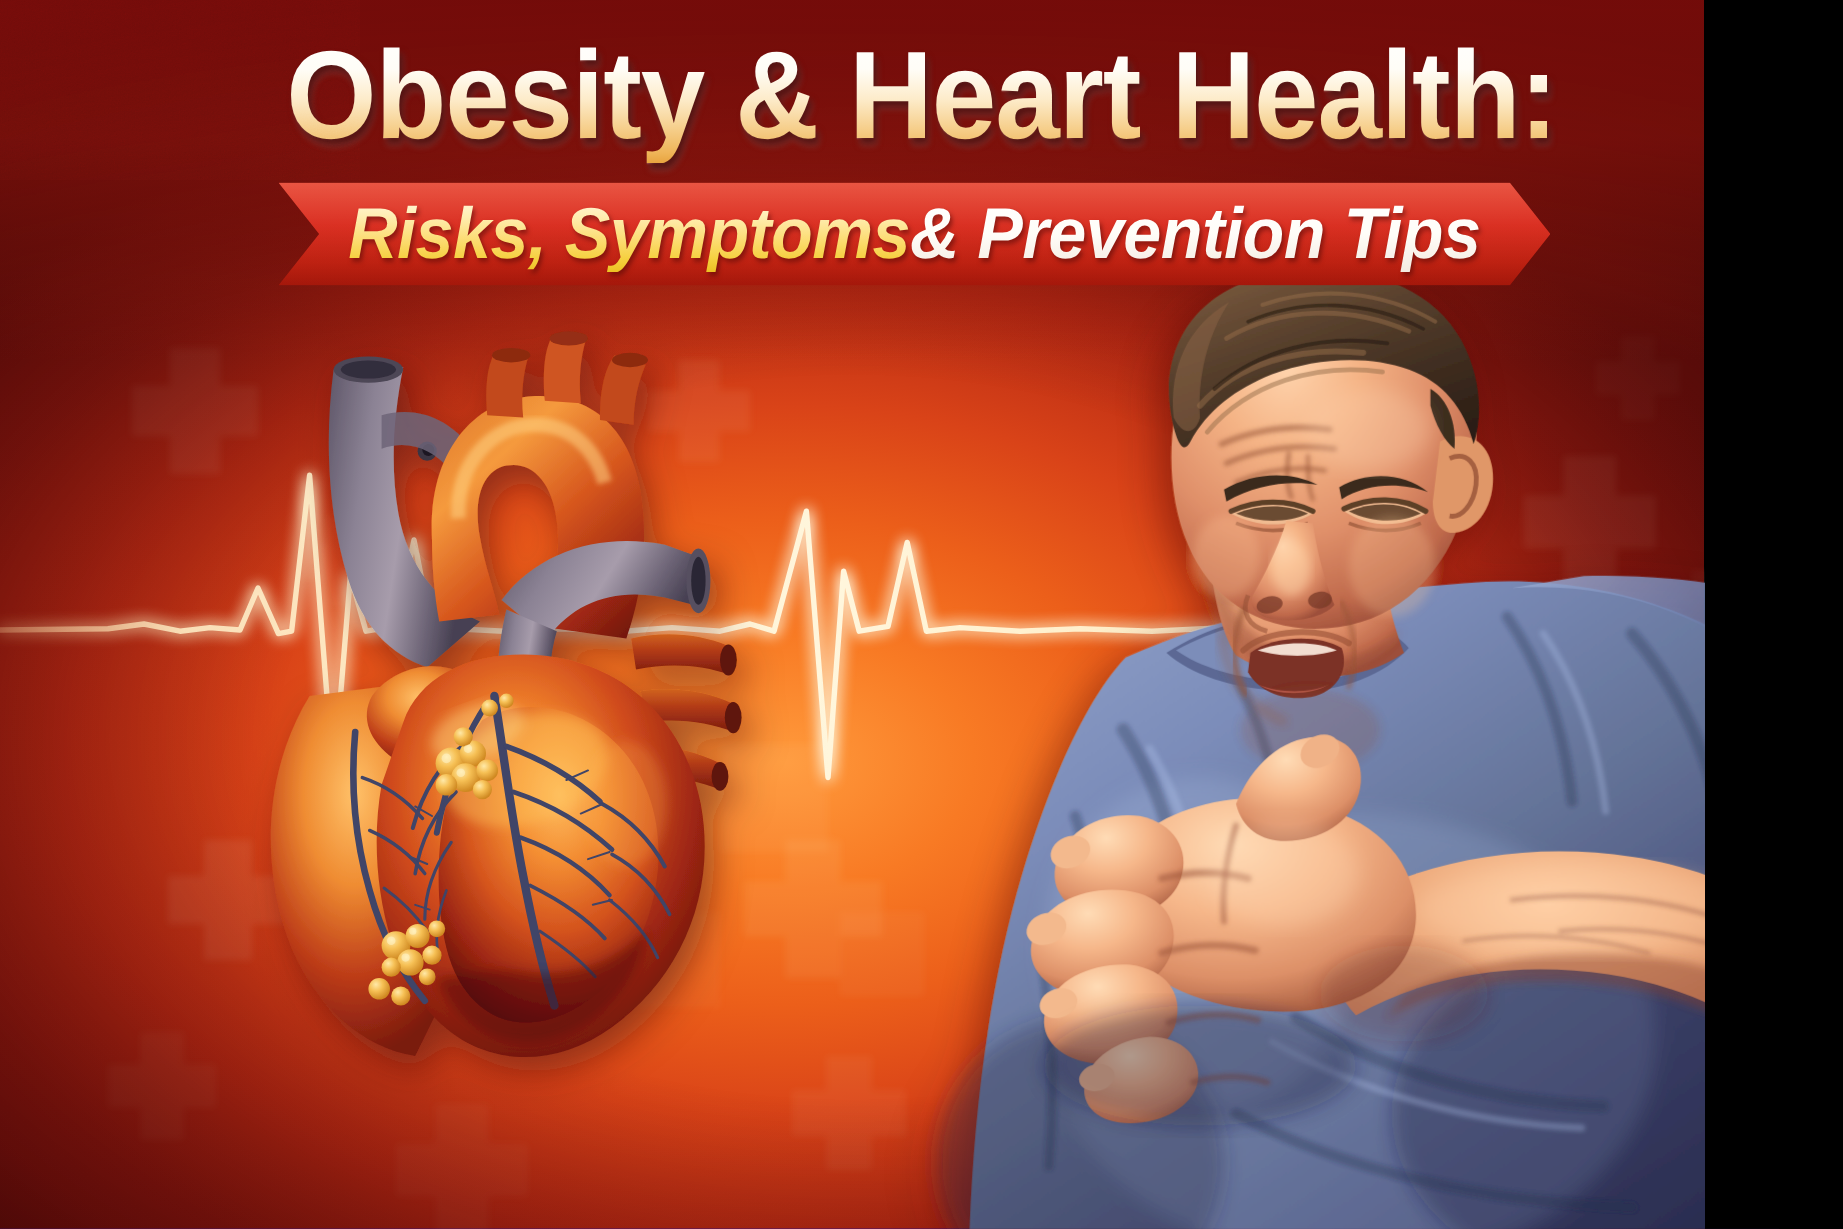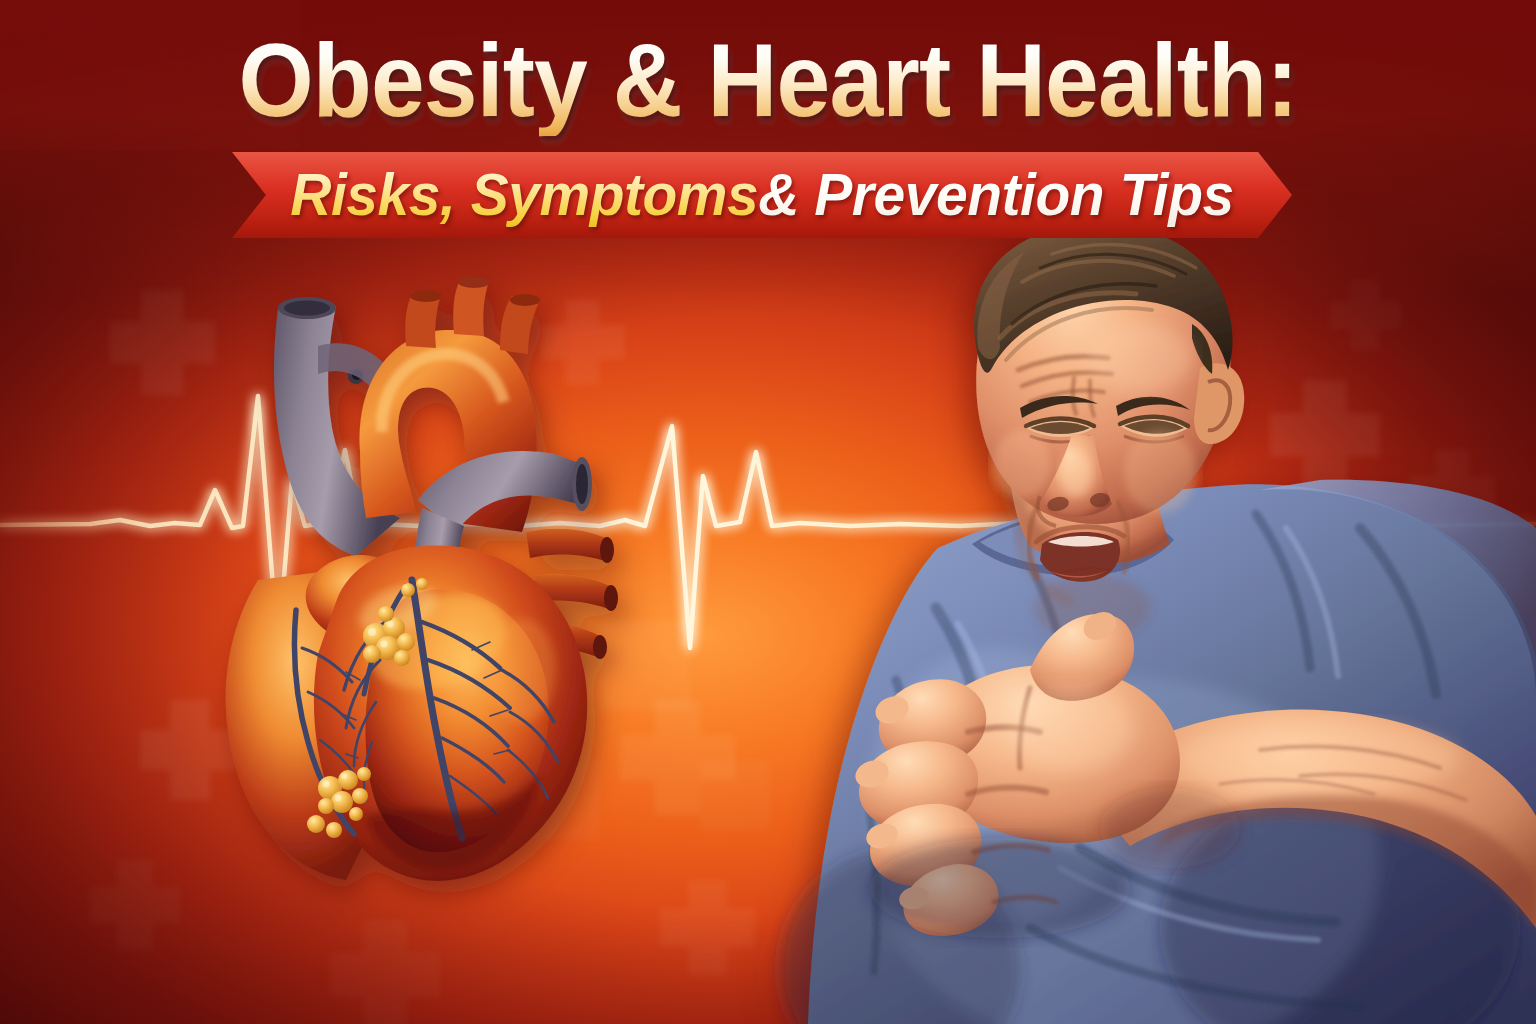--- a/index.html
+++ b/index.html
@@ -5,21 +5,21 @@
   * { margin:0; padding:0; box-sizing:border-box; }
   html, body {
     width:1536px; height:1024px;
     overflow:hidden;
     background:#000;
     font-family:"Liberation Sans", sans-serif;
   }
 
   .poster {
     position:relative;
-    width:1536px; height:1024px;
+    width:1420px; height:1024px;
     overflow:hidden;
     background:#6d28d9;
   }
 
   
   .bg-base {
     position:absolute; inset:0;
     background:
       radial-gradient(ellipse 62% 58% at 46% 62%,
         #ff9a3c 0%,

